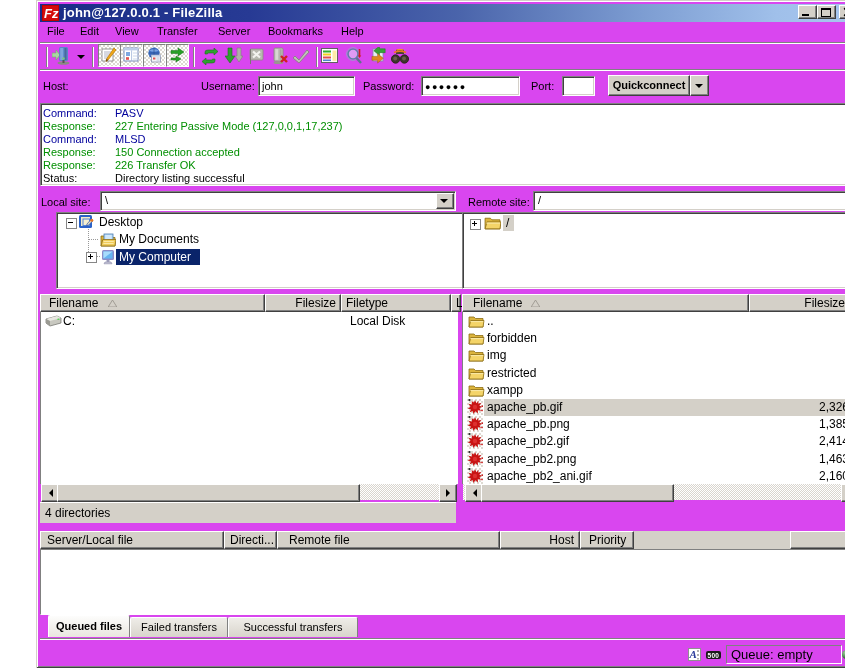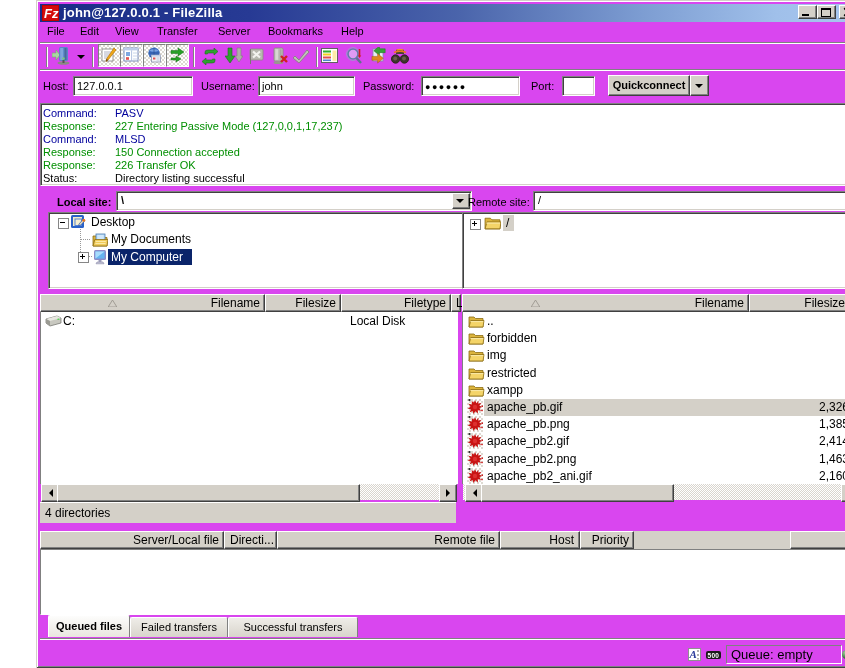--- a/index.html
+++ b/index.html
@@ -52,21 +52,21 @@
   
   .hdr{position:absolute;background:#d4d0c8;font-size:12px;}
   .hcell{position:absolute;top:0;height:16px;border:1px solid;border-color:#fff #404040 #404040 #fff;box-shadow: inset -1px -1px 0 #808080;padding:1px 4px 0 4px;background:#d4d0c8;box-sizing:border-box;}
   
   .white{background:#fff;}
   .trow{position:absolute;white-space:pre;}
   .statusrow{position:absolute;background:#d4d0c8;font-size:12px;border-top:1px solid #fff;}
   
   .tab{position:absolute;background:#d4d0c8;border:1px solid;border-color:#fff #808080 #808080 #fff;border-bottom:none;font-size:11px;text-align:center;border-radius:2px 2px 0 0;}
   .ficon{position:absolute;width:17px;height:16px;}
-  .hcell{height:18px;text-align:right;}
+  .hcell{height:18px;}
 </style>
 </head>
 <body>
 <div id="win">
   <svg width="0" height="0" style="position:absolute">
     <defs>
       <g id="folder">
         <path d="M1 4 L6 4 L7.5 5.5 L15 5.5 L15 14 L1 14Z" fill="#dcb43c" stroke="#8c6d14" stroke-width="0.8"></path>
         <path d="M1 14 L2.8 7.5 L16 7.5 L15 14Z" fill="#f4d468" stroke="#8c6d14" stroke-width="0.8"></path>
         <path d="M2.4 8.6 L15.2 8.6" stroke="#fae9a8" stroke-width="1"></path>
@@ -227,23 +227,20 @@
       <circle cx="4.2" cy="10.4" r="2" fill="#6a5c4c"></circle>
       <circle cx="13" cy="10.4" r="2" fill="#6a5c4c"></circle>
       <path d="M3 4.5 Q9 2 15 4.5" stroke="#e87820" stroke-width="1.6" fill="none"></path>
       <path d="M5.5 2.2 Q9 0.8 12.5 2.2" stroke="#f09030" stroke-width="1.4" fill="none"></path>
     </svg>
   </div>
   <div class="abs etchh" style="left:4px;top:69px;width:837px;"></div>
 
   <div id="qcbar" class="abs">
     <span class="qclabel" style="left:3px">Host:</span>
-    <div class="qcbox sunk" style="left:33px;width:118px;">
-        <span class="qctext">127.0.0.1</span>
-      </div>
     <span class="qclabel" style="left:161px">Username:</span>
     <div class="qcbox sunk" style="left:218px;width:95px;">
         <span class="qctext">john</span>
       </div>
     <span class="qclabel" style="left:323px">Password:</span>
     <div class="qcbox sunk" style="left:381px;width:97px;">
         <span class="qctext" style="font-size:9px;letter-spacing:1.5px;top:5px">●●●●●●</span>
       </div>
     <span class="qclabel" style="left:491px">Port:</span>
     <div class="qcbox sunk" style="left:522px;width:31px;"></div>
@@ -270,40 +267,40 @@
       <div class="sbbtn" style="left:0;top:1px;width:16px;height:16px;">
           <div class="arrow" style="left:4px;top:3px;border-bottom-color:#000;"></div>
         </div>
       <div class="sbthumb" style="left:0;top:55px;width:16px;height:8px;"></div>
       <div class="sbbtn" style="left:0;top:63px;width:16px;height:16px;">
           <div class="arrow" style="left:4px;top:6px;border-top-color:#000;"></div>
         </div>
     </div>
   </div>
 
-  <div class="abs" style="left:20px;top:190px;width:416px;height:22px;font-size:11px;font-weight:bold;">
+  <div class="abs" style="left:4px;top:190px;width:416px;height:22px;font-size:11px;">
     <span class="abs" style="left:1px;top:6px;">Local site:</span>
     <div class="combo" style="left:60px;top:1px;width:354px;height:18px;">
         <span class="abs" style="left:4px;top:2px;font-size:11px;">\</span>
       <div class="combobtn" style="right:1px;top:1px;width:16px;height:14px;">
           <div class="arrow" style="left:3px;top:5px;border-top-color:#000;"></div>
         </div>
     </div>
   </div>
   <div class="abs" style="left:426px;top:190px;width:415px;height:22px;font-size:11px;">
     <span class="abs" style="left:6px;top:6px;">Remote site:</span>
     <div class="combo" style="left:71px;top:1px;width:338px;height:18px;">
         <span class="abs" style="left:4px;top:2px;font-size:11px;">/</span>
       <div class="combobtn" style="right:1px;top:1px;width:16px;height:14px;">
           <div class="arrow" style="left:3px;top:5px;border-top-color:#000;"></div>
         </div>
     </div>
   </div>
 
-  <div id="ltree" class="abs sunk white" style="left:12px;top:212px;width:416px;height:75px;">
+  <div id="ltree" class="abs sunk white" style="left:20px;top:212px;width:416px;height:75px;">
     <div class="abs" style="left:31px;top:16px;width:1px;height:28px;background-image:linear-gradient(#999 1px,transparent 1px);background-size:1px 2px;"></div>
     <div class="abs" style="left:32px;top:26px;width:10px;height:1px;background-image:linear-gradient(90deg,#999 1px,transparent 1px);background-size:2px 1px;"></div>
     <div class="abs" style="left:40px;top:43px;width:4px;height:1px;background-image:linear-gradient(90deg,#999 1px,transparent 1px);background-size:2px 1px;"></div>
     <div class="abs" style="left:9px;top:5px;width:9px;height:9px;border:1px solid #868686;background:#fff;">
       <div class="abs" style="left:1px;top:3px;width:5px;height:1px;background:#000;"></div>
     </div>
     <svg class="abs" style="left:21px;top:1px" width="16" height="16" viewBox="0 0 16 16">
       <rect x="1" y="1" width="13" height="13" rx="1.5" fill="#2a62c8"></rect>
       <rect x="3" y="3" width="9" height="9" fill="#f2ecc8"></rect>
       <rect x="4.5" y="4.5" width="7.5" height="7.5" fill="#3a72d8" opacity="0.85"></rect>

